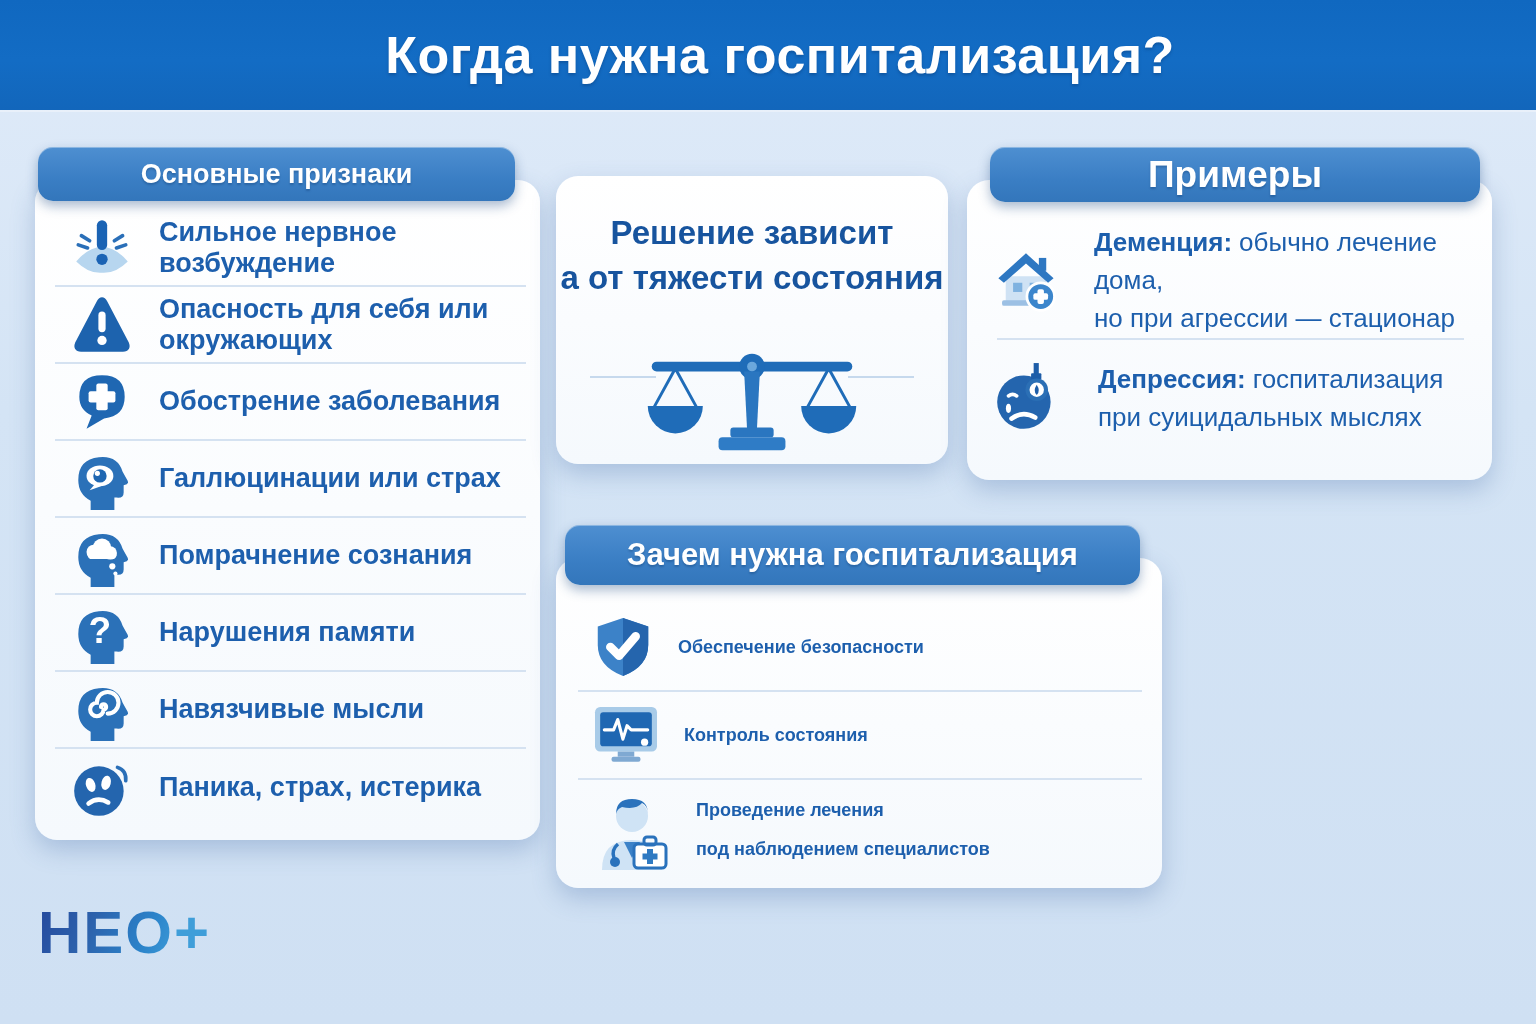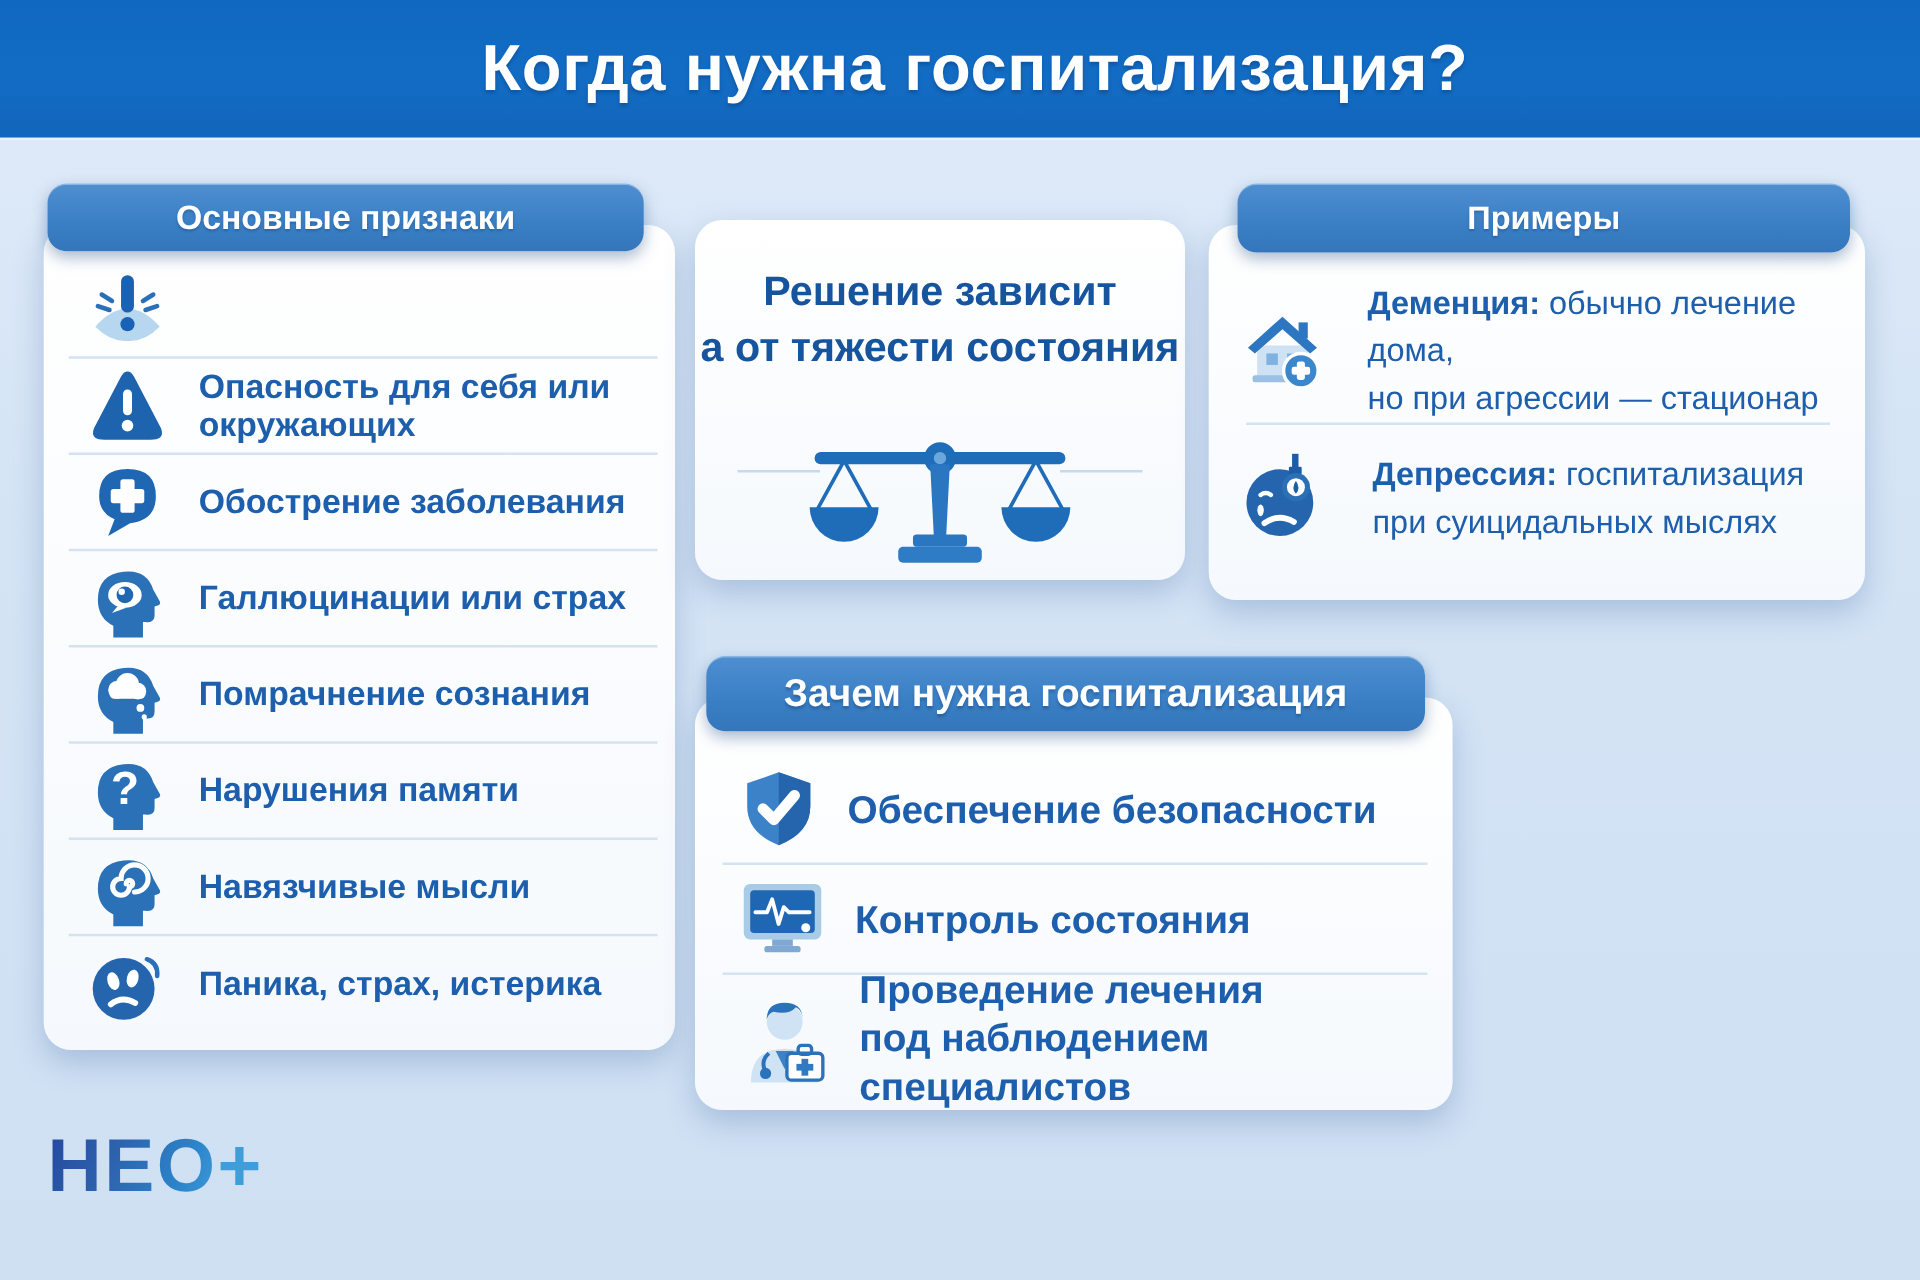--- a/index.html
+++ b/index.html
@@ -47,21 +47,21 @@
   .example-row { display:flex; align-items:center; gap:18px; height:104px; }
   .example-divider { height:2px; background:#d5e2f1; margin:6px 6px; }
   .example-text { font-size:26px; line-height:38px; color:#1d5fad;margin-left:15px; }
   .example-text .term { font-weight:bold; margin-right:7px; }
   .pre { white-space:pre-line; }
   
   .why-card { left:556px; top:558px; width:606px; height:330px; padding:46px 20px 6px 22px; }
   .why-row { display:flex; align-items:center; gap:22px; border-bottom:2px solid #d5e2f1; padding-left:12px; }
   .why-row:last-child { border-bottom:none; }
   .why-row.r1 { height:88px; } .why-row.r2 { height:88px; } .why-row.r3 { height:100px; }
-  .why-row .label { font-size:31px; font-weight:bold; color:#1d5fad; line-height:39px; }
+  .why-row .label { font-size:18px; font-weight:bold; color:#1d5fad; line-height:39px; }
   
   .logo { position:absolute; left:38px; top:898px; font-size:60px; font-weight:bold; letter-spacing:2px; }
   .logo .neo {
     background:linear-gradient(115deg,#24479c 0%,#2d63ad 40%,#2b83ca 75%,#3f9ed9 100%);
     -webkit-background-clip:text; background-clip:text; color:transparent;
   }
   .logo .plus { color:#3f9ed9; }
 </style>
 </head>
 <body>
@@ -74,20 +74,21 @@
   <span>Основные признаки</span>
 </div>
 <div class="card signs-card">
   <div class="sign-row">
     <svg width="66" height="66" viewBox="0 0 64 64">
       <path d="M7 45 Q19 31 32 31 Q45 31 57 45 Q45 57 32 56 Q19 57 7 45 Z" fill="#b7d6ef"></path>
       <path d="M12 20 L20 25 M9 29 L18 32 M52 20 L44 25 M55 29 L46 32" stroke="#2a6fb8" stroke-width="3.5" stroke-linecap="round"></path>
       <rect x="27" y="5" width="10" height="29" rx="5" fill="#1a63b4"></rect>
       <circle cx="32" cy="43" r="5.5" fill="#1a63b4"></circle>
     </svg>
+    <span class="label">Сильное нервное возбуждение</span>
   </div>
   <div class="sign-row">
     <svg width="66" height="66" viewBox="0 0 64 64">
       <path d="M32 5 Q35 5 37 9 L58 49 Q60 54 57 56.5 Q55 58 50 58 L14 58 Q9 58 7 56.5 Q4 54 6 49 L27 9 Q29 5 32 5 Z" fill="#1d63ae"></path>
       <rect x="28.5" y="19" width="7" height="20" rx="3.5" fill="#fff"></rect>
       <circle cx="32" cy="47" r="4.5" fill="#fff"></circle>
     </svg>
     <span class="label">Опасность для себя или окружающих</span>
   </div>
   <div class="sign-row">
@@ -159,21 +160,21 @@
     <circle cx="120" cy="22" r="13" fill="#1f6cb8"></circle>
     <circle cx="120" cy="22" r="5" fill="#6aa7dc"></circle>
     <path d="M14 62 A28 28 0 0 0 70 62 Z" fill="#1f6cb8"></path>
     <path d="M170 62 A28 28 0 0 0 226 62 Z" fill="#1f6cb8"></path>
     <path d="M112 27 L128 27 L125 86 L115 86 Z" fill="#2a76c0"></path>
     <rect x="98" y="84" width="44" height="10" rx="3" fill="#2a76c0"></rect>
     <rect x="86" y="94" width="68" height="13" rx="4" fill="#2f7cc6"></rect>
   </svg>
 </div>
 
-<div class="pill" style="left:990px; top:147px; width:490px; height:55px; font-size:26px;">
+<div class="pill" style="left:990px; top:147px; width:490px; height:55px; font-size:37px;">
   <span>Примеры</span>
 </div>
 <div class="card examples-card">
   <div class="example-row">
     <svg width="78" height="78" viewBox="0 0 76 76">
       <rect x="52" y="14" width="8" height="14" fill="#2d77c2"></rect>
       <rect x="16" y="34" width="44" height="28" rx="2" fill="#cfe2f4"></rect>
       <path d="M8 36 L38 9 L68 36 L62 41 L38 20 L14 41 Z" fill="#2d77c2"></path>
       <rect x="24" y="41" width="10" height="10" fill="#7fb2e0"></rect>
       <rect x="42" y="41" width="10" height="10" fill="#7fb2e0"></rect>

